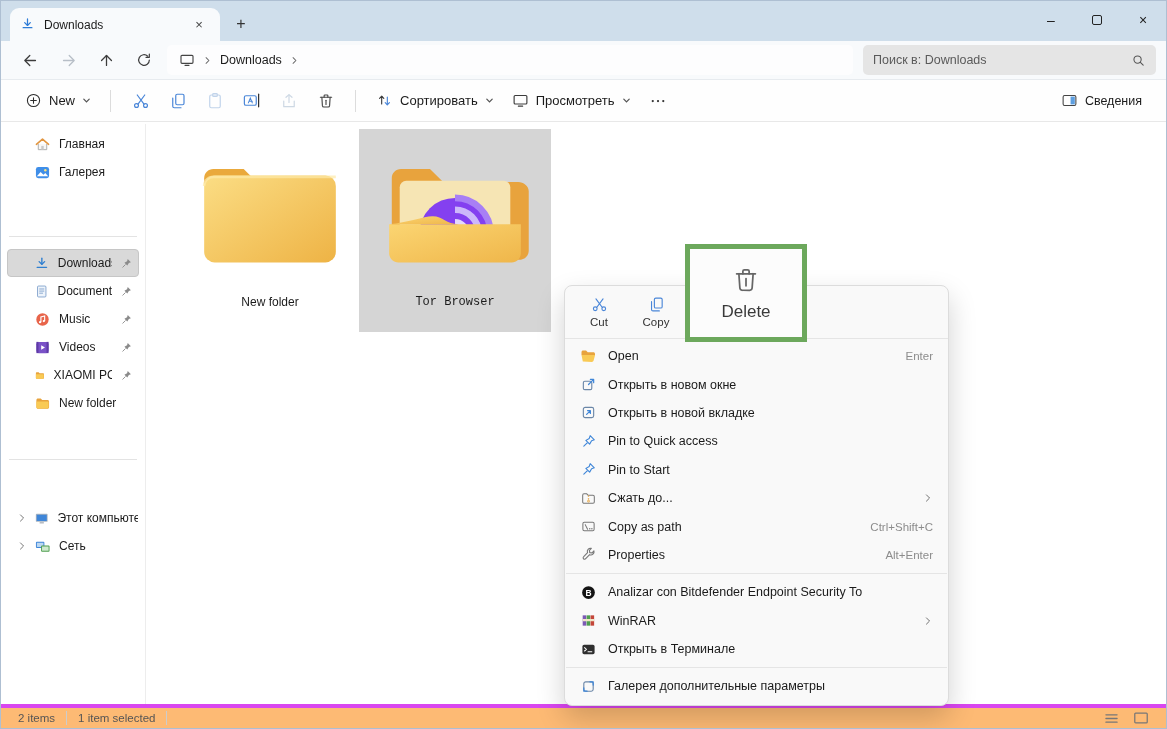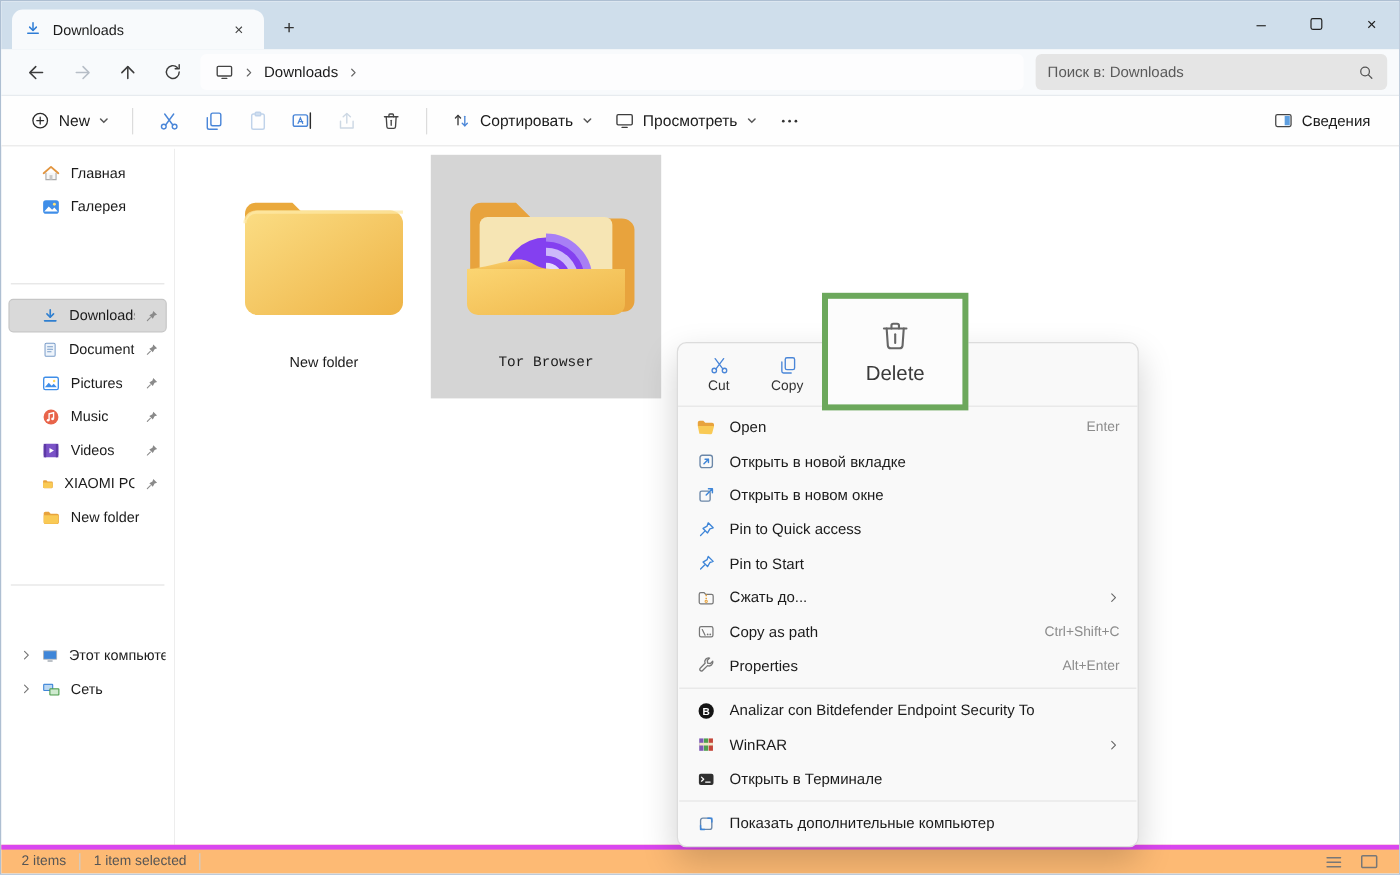--- a/index.html
+++ b/index.html
@@ -295,34 +295,20 @@
               <path d="M6.2 9.8L2.6 13.4" stroke="#8a8a8a" stroke-width="1.3" stroke-linecap="round"></path>
             </svg>
           </span>
       </div>
       <div class="side-item">
         <svg width="15" height="15" viewBox="0 0 16 16">
             <rect x="3" y="1.5" width="10" height="13" rx="1.2" fill="#eef4fb" stroke="#7a9cc8" stroke-width="1"></rect>
             <path d="M5.5 5h5M5.5 7.5h5M5.5 10h3.5" stroke="#7a9cc8" stroke-width="1" stroke-linecap="round"></path>
           </svg>
         <span class="lbl">Documents</span>
-        <span class="pin">
-            <svg width="11" height="11" viewBox="0 0 16 16">
-              <path d="M9.8 1.6l4.6 4.6-3 1-2.2 3.8-4.2-4.2 3.8-2.2z" fill="#8a8a8a"></path>
-              <path d="M6.2 9.8L2.6 13.4" stroke="#8a8a8a" stroke-width="1.3" stroke-linecap="round"></path>
-            </svg>
-          </span>
-      </div>
-      <div class="side-item">
-        <svg width="15" height="15" viewBox="0 0 16 16">
-            <rect x="1.5" y="2.5" width="13" height="11" rx="1.5" fill="#fff" stroke="#3f8ee8" stroke-width="1.2"></rect>
-            <circle cx="10.8" cy="5.8" r="1.1" fill="#ffd95e"></circle>
-            <path d="M2.5 11.5l3.5-4 2.6 2.6 1.8-1.8 2.8 3.2z" fill="#3f8ee8"></path>
-          </svg>
-        <span class="lbl">Pictures</span>
         <span class="pin">
             <svg width="11" height="11" viewBox="0 0 16 16">
               <path d="M9.8 1.6l4.6 4.6-3 1-2.2 3.8-4.2-4.2 3.8-2.2z" fill="#8a8a8a"></path>
               <path d="M6.2 9.8L2.6 13.4" stroke="#8a8a8a" stroke-width="1.3" stroke-linecap="round"></path>
             </svg>
           </span>
       </div>
       <div class="side-item">
         <svg width="15" height="15" viewBox="0 0 16 16">
             <circle cx="8" cy="8" r="6.6" fill="#e8644a"></circle>
@@ -482,34 +468,34 @@
               <path d="M1.5 4.2c0-.9.7-1.6 1.6-1.6h3l1.6 1.7h5.7c.9 0 1.6.7 1.6 1.6V7H1.5z" fill="#e8a33d"></path>
               <path d="M2.8 13.5L1.5 7h13.6l-1.5 5.6c-.2.8-.9 1.3-1.7 1.3z" fill="#f9ca55"></path>
             </svg>
           </span>
         <span class="mlabel">Open</span>
         <span class="shortcut">Enter</span>
       </div>
       <div class="menu-item">
         <span class="micon">
             <svg width="15" height="15" viewBox="0 0 16 16" fill="none" stroke-linecap="round" stroke-linejoin="round">
+              <rect x="2.5" y="4.5" width="9" height="9" rx="1.5" stroke="#6b87a8" stroke-width="1.2"></rect>
+              <path d="M8 8l5.5-5.5M10 2.5h3.5V6" stroke="#3f86d8" stroke-width="1.3"></path>
+            </svg>
+          </span>
+        <span class="mlabel">Открыть в новом окне</span>
+      </div>
+      <div class="menu-item">
+        <span class="micon">
+            <svg width="15" height="15" viewBox="0 0 16 16" fill="none" stroke-linecap="round" stroke-linejoin="round">
               <rect x="2.5" y="2.5" width="11" height="11" rx="2" stroke="#6b87a8" stroke-width="1.2"></rect>
               <path d="M6 10l4-4M7 6h3v3" stroke="#3f86d8" stroke-width="1.3"></path>
             </svg>
           </span>
         <span class="mlabel">Открыть в новой вкладке</span>
-      </div>
-      <div class="menu-item">
-        <span class="micon">
-            <svg width="15" height="15" viewBox="0 0 16 16" fill="none" stroke-linecap="round" stroke-linejoin="round">
-              <rect x="2.5" y="4.5" width="9" height="9" rx="1.5" stroke="#6b87a8" stroke-width="1.2"></rect>
-              <path d="M8 8l5.5-5.5M10 2.5h3.5V6" stroke="#3f86d8" stroke-width="1.3"></path>
-            </svg>
-          </span>
-        <span class="mlabel">Открыть в новом окне</span>
       </div>
       <div class="menu-item">
         <span class="micon">
             <svg width="15" height="15" viewBox="0 0 16 16" fill="none">
               <path d="M9.8 1.8l4.4 4.4-2.9 1-2.1 3.6-4-4 3.6-2.1z" stroke="#3f86d8" stroke-width="1.2" stroke-linejoin="round"></path>
               <path d="M6.6 9.4L3 13" stroke="#3f86d8" stroke-width="1.2" stroke-linecap="round"></path>
             </svg>
           </span>
         <span class="mlabel">Pin to Quick access</span>
       </div>
@@ -599,21 +585,21 @@
 
       <div class="menu-sep"></div>
 
       <div class="menu-item">
         <span class="micon">
             <svg width="15" height="15" viewBox="0 0 16 16" fill="none" stroke-linecap="round" stroke-linejoin="round">
               <rect x="3" y="3" width="10" height="10" rx="2" stroke="#6b87a8" stroke-width="1.2"></rect>
               <path d="M9.5 3H13v3.5M6.5 13H3V9.5" stroke="#3f86d8" stroke-width="1.3"></path>
             </svg>
           </span>
-        <span class="mlabel">Показать дополнительные компьютер</span>
+        <span class="mlabel">Галерея дополнительные параметры</span>
       </div>
     </div>
   </div>
 
   <div class="delete-highlight">
     <svg width="30" height="30" viewBox="0 0 24 24" fill="none" stroke="#666" stroke-width="1.4" stroke-linecap="round" stroke-linejoin="round">
       <path d="M4.5 7h15"></path>
         <path d="M9.5 7V5a1.2 1.2 0 0 1 1.2-1.2h2.6A1.2 1.2 0 0 1 14.5 5v2"></path>
       <path d="M6.3 7l.8 11.4a2 2 0 0 0 2 1.8h5.8a2 2 0 0 0 2-1.8L17.7 7"></path>
         <path d="M12 10.8v5.8"></path>

